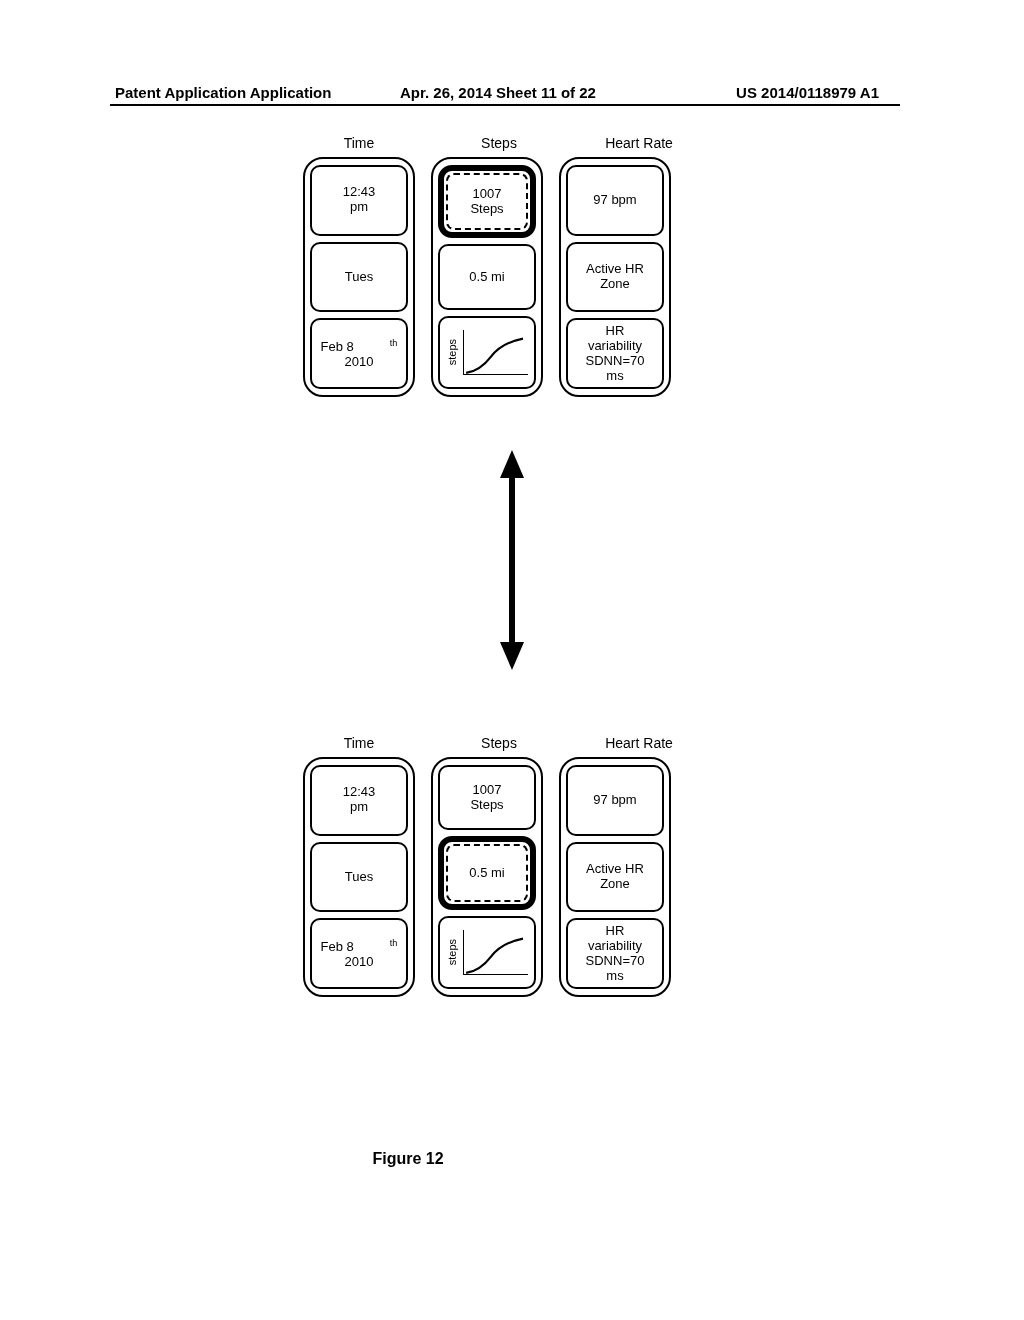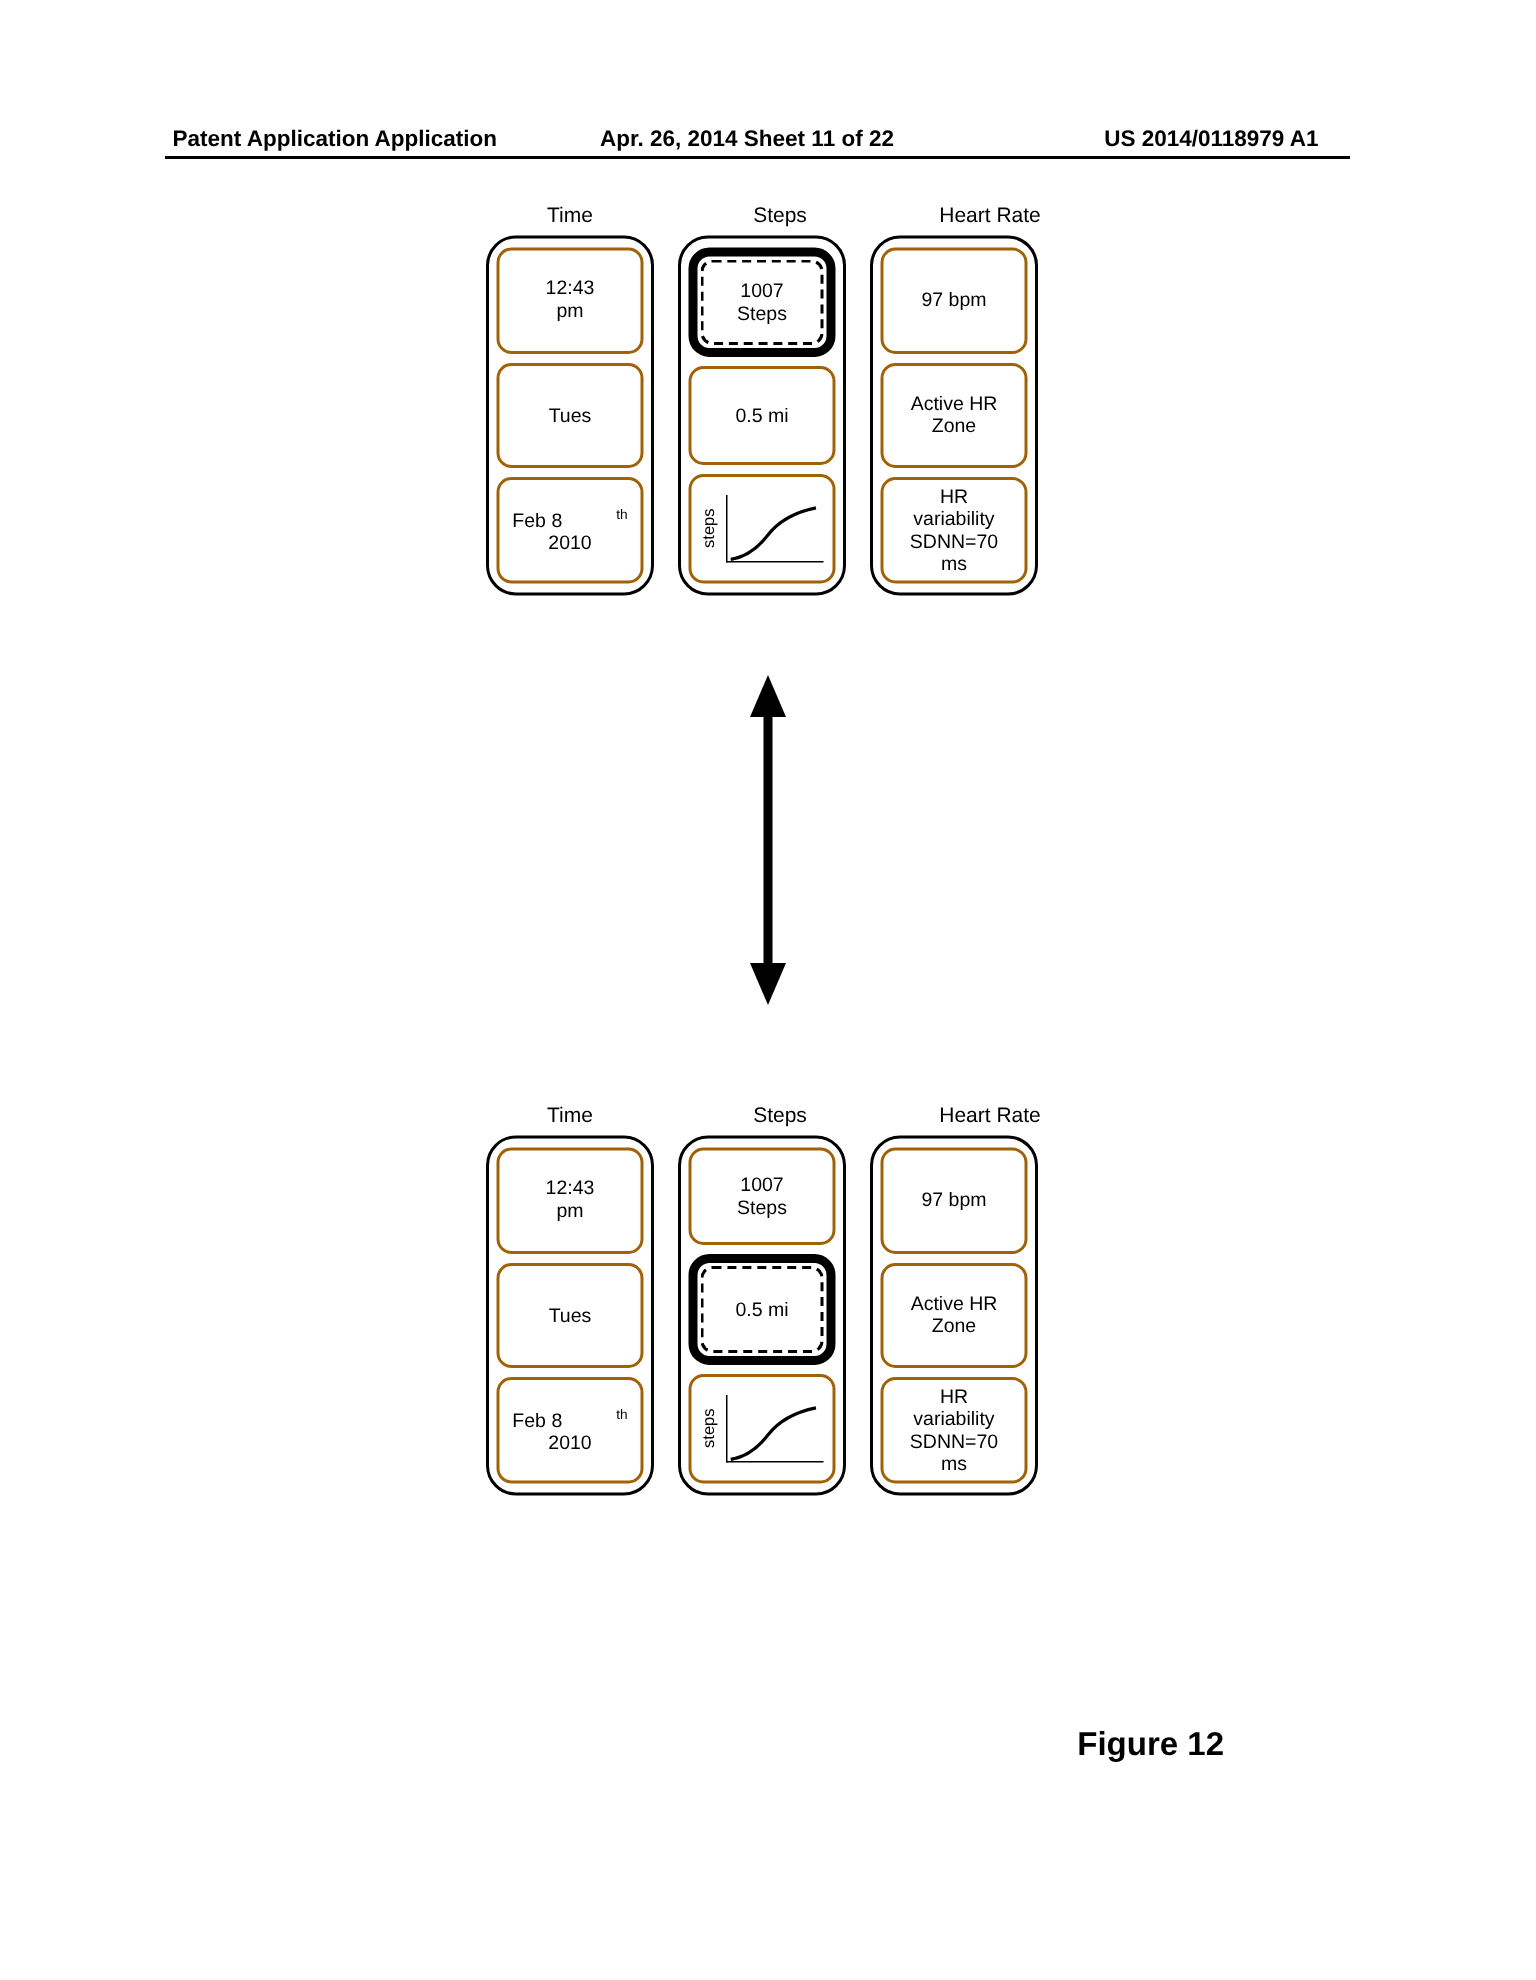--- a/index.html
+++ b/index.html
@@ -35,21 +35,21 @@
   .hr {
     position: absolute;
     top: 104px;
     left: 110px;
     width: 790px;
     border-top: 2px solid #000;
   }
 
   .panel-wrap {
     position: absolute;
-    left: 324px;
+    left: 303px;
     width: 400px;
   }
   .panel-wrap.top { top: 135px; }
   .panel-wrap.bot { top: 735px; }
 
   .col-labels {
     display: flex;
     gap: 28px;
     justify-content: flex-start;
     margin-bottom: 6px;
@@ -71,21 +71,21 @@
     border-radius: 20px;
     display: flex;
     flex-direction: column;
     align-items: stretch;
     padding: 6px 5px;
     box-sizing: border-box;
     gap: 6px;
   }
   .cell {
     flex: 1;
-    border: 2px solid #a16207;
+    border: 2px solid #000000;
     border-radius: 10px;
     display: flex;
     align-items: center;
     justify-content: center;
     text-align: center;
     font-size: 13px;
     line-height: 1.15;
     padding: 2px;
     box-sizing: border-box;
     position: relative;
@@ -129,23 +129,23 @@
     position: absolute;
     left: 500px;
     top: 450px;
     width: 24px;
     height: 220px;
   }
 
   .figcap {
     position: absolute;
     width: 816px;
-    text-align: right;
+    text-align: center;
     top: 1150px;
-    font-size: 22px;
+    font-size: 16px;
     font-weight: bold;
   }
   sup { font-size: 0.7em; margin-left: 36px; }
 </style>
 </head>
 <body>
 
 <div class="header">
   <span class="left">Patent Application Application</span>
   <span class="mid">Apr. 26, 2014  Sheet 11 of 22</span>

